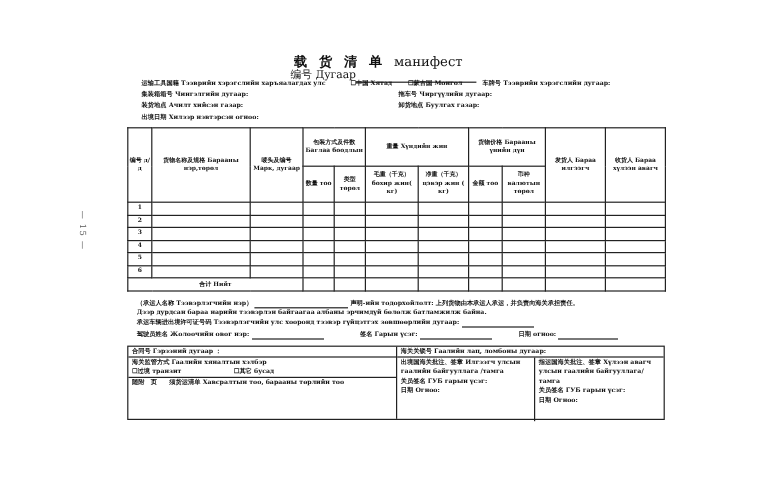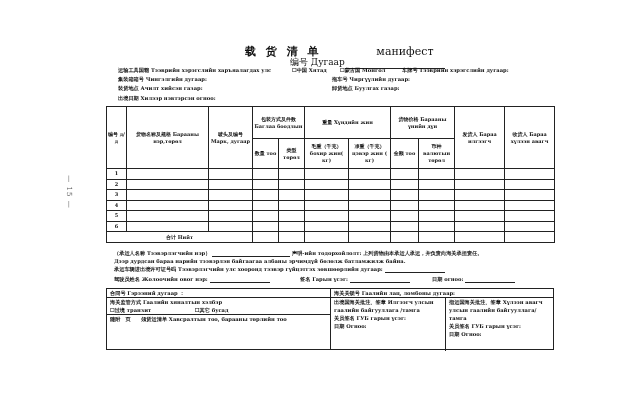--- a/index.html
+++ b/index.html
@@ -7,23 +7,23 @@
   body { font-family: "DejaVu Serif", "Liberation Serif", serif; color: #111; position: relative; }
   .page-num {
     position: absolute; left: 52px; top: 188px; transform: rotate(90deg);
     font-size: 7px; color: #555; letter-spacing: 1px; white-space: nowrap;
     transform-origin: center;
   }
   .title {
     position: absolute; left: 245px; top: 44px; font-size: 11px; font-weight: bold;
     letter-spacing: 3px; white-space: nowrap;
   }
-  .title .mn { font-weight: normal; letter-spacing: 0; font-size: 11px; margin-left: 48px; }
+  .title .mn { font-weight: normal; letter-spacing: 0; font-size: 11px; }
   .number {
-    position: absolute; left: 242px; top: 56px; font-size: 9px; white-space: nowrap; margin-left: 48px;
+    position: absolute; left: 242px; top: 56px; font-size: 9px; white-space: nowrap;
   }
   .number .line { display: inline-block; width: 100px; border-bottom: 1px solid #222; height: 9px; vertical-align: bottom; }
   .info { position: absolute; font-size: 5.2px; font-weight: bold; white-space: nowrap; line-height: 7px; }
   table.main {
     position: absolute; left: 106px; top: 106px; width: 448px; border-collapse: collapse;
     font-size: 5px; font-weight: bold; table-layout: fixed;
   }
   table.main td, table.main th {
     border: 1px solid #222; text-align: center; vertical-align: middle; line-height: 7px; font-weight: bold;
   }

